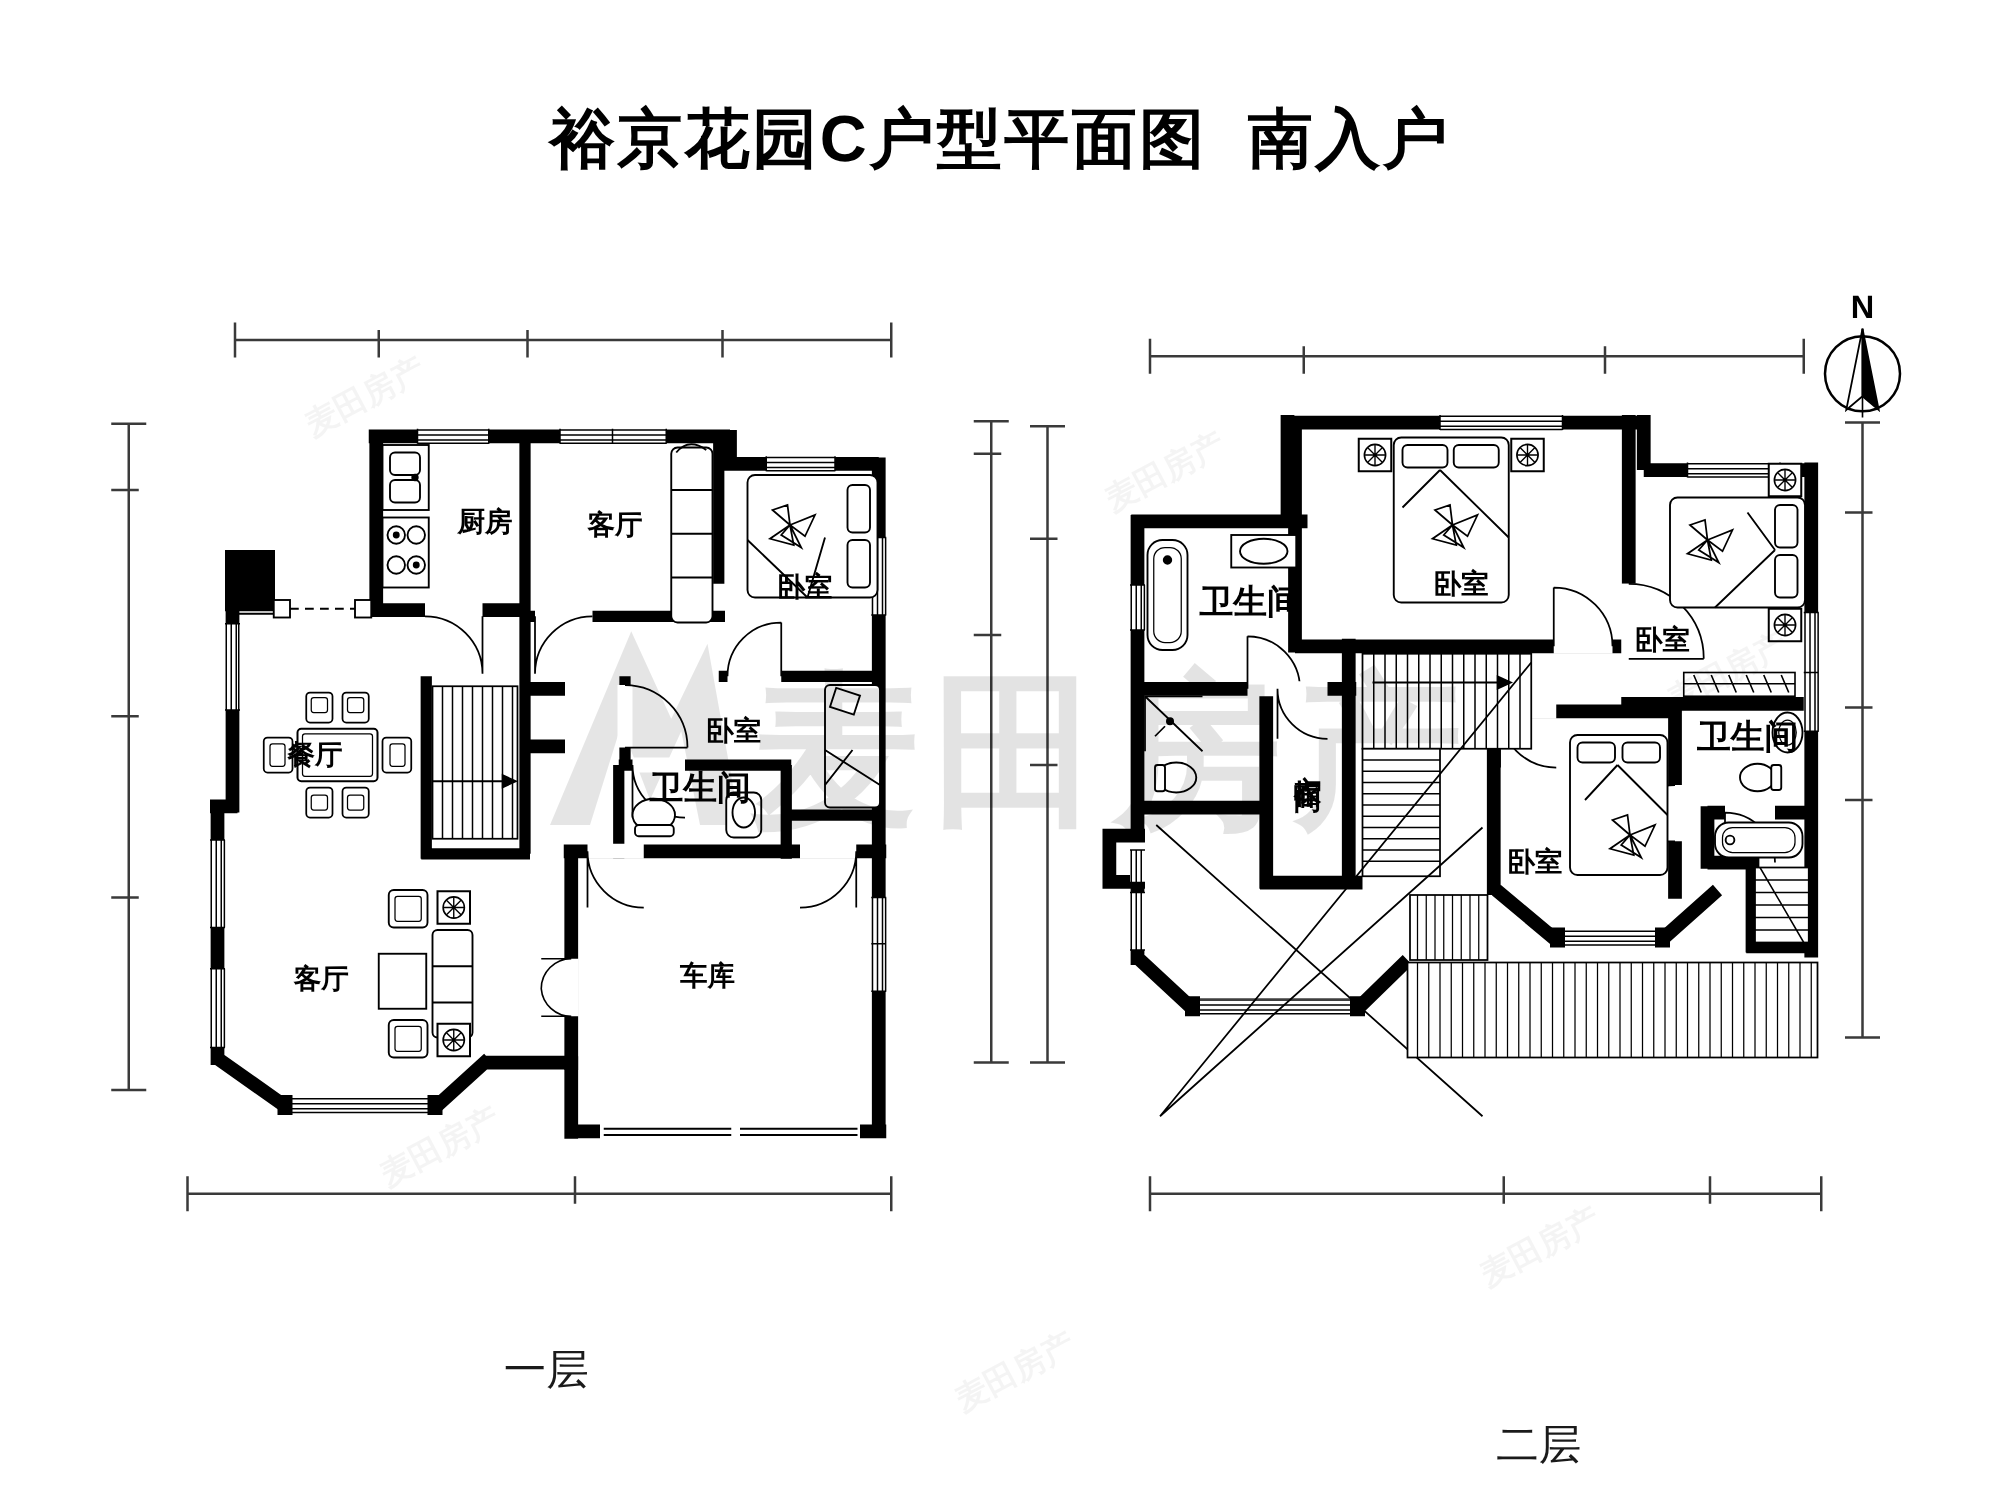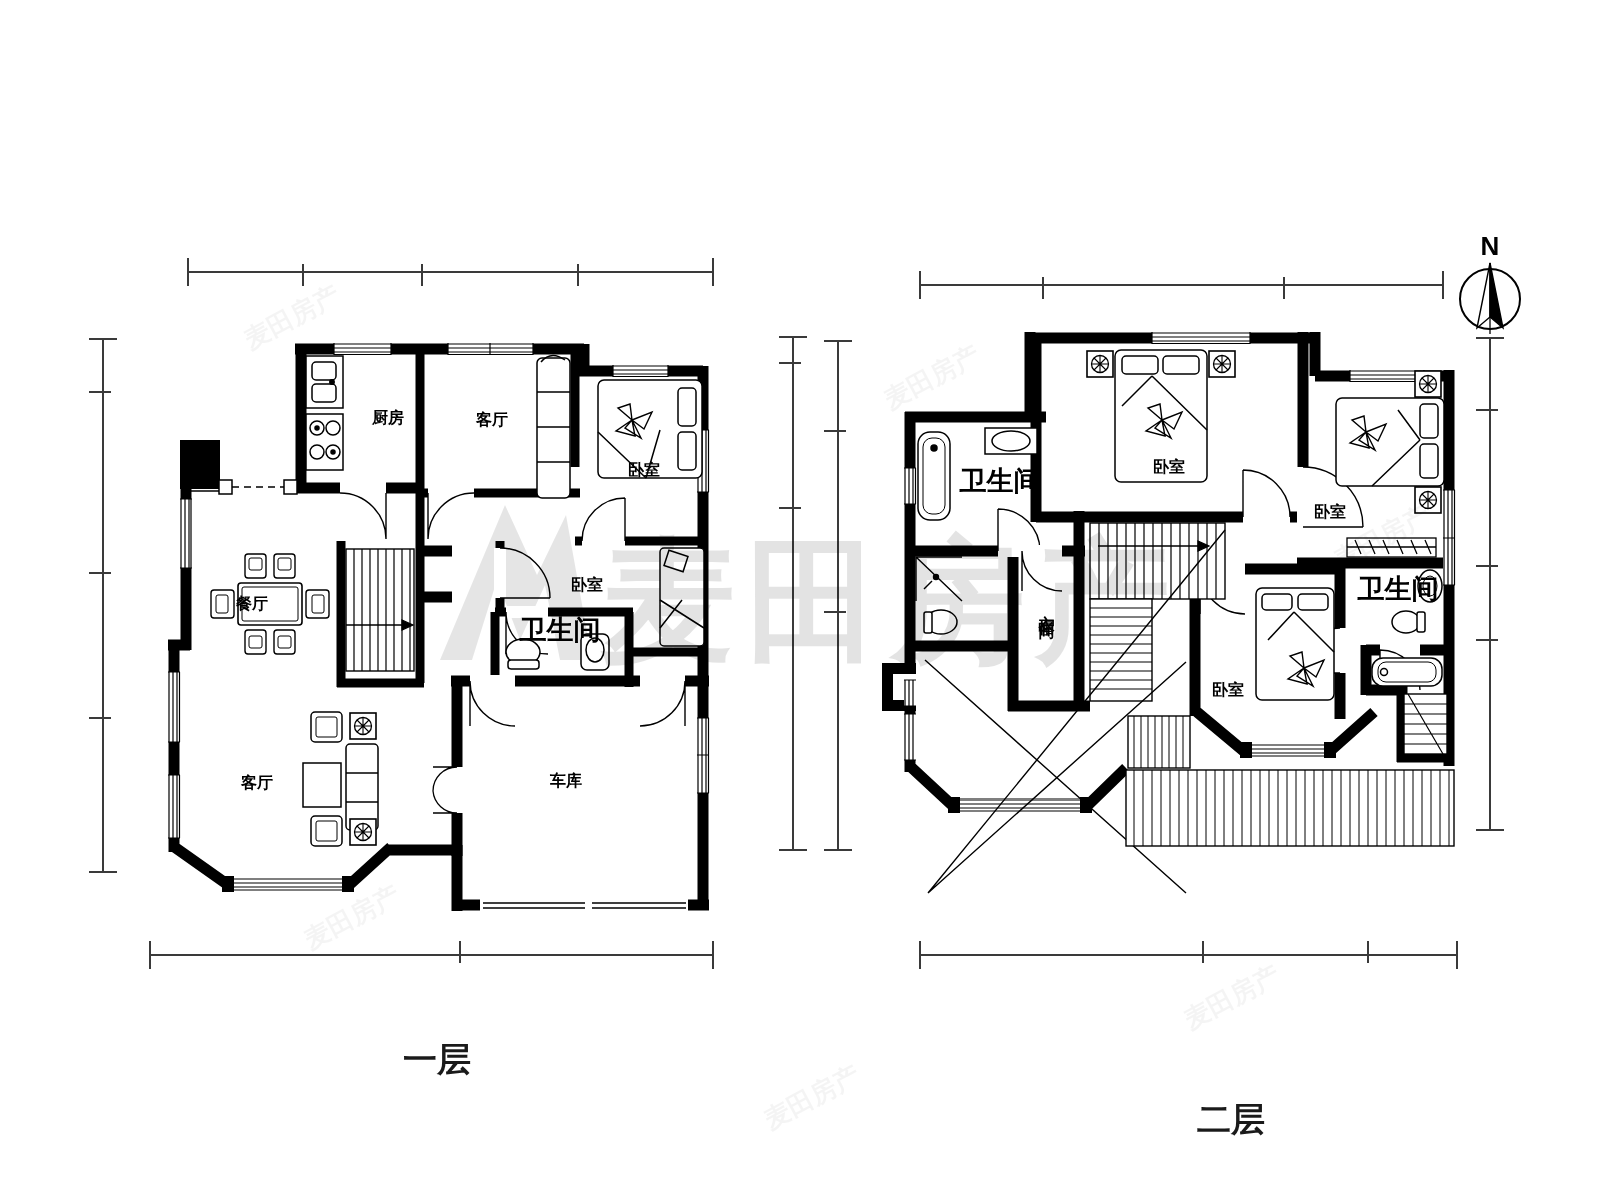--- a/index.html
+++ b/index.html
@@ -1,26 +1,26 @@
 <!DOCTYPE html>
 <html><head>
 <meta charset="utf-8">
 <style>
   html,body{margin:0;padding:0;background:#fff;}
   #stage{position:relative;width:1600px;height:1200px;background:#fff;overflow:hidden;
          font-family:"Liberation Sans","DejaVu Sans",sans-serif;}
   #plan-svg{position:absolute;left:0;top:0;}
   .title{position:absolute;left:800px;top:112px;transform:translate(-50%,-50%);
          font-size:52px;font-weight:bold;color:#000;white-space:pre;letter-spacing:2px;}
-  .room-label{position:absolute;transform:translate(-50%,-50%);font-size:16px;font-weight:bold;
+  .room-label{position:absolute;transform:translate(-50%,-50%);font-size:22px;font-weight:bold;
               color:#000;white-space:nowrap;z-index:3;}
   .room-label.small{font-size:27px;}
   .room-label.vert{writing-mode:vertical-rl;text-orientation:upright;letter-spacing:4px;}
-  .floor-label{position:absolute;transform:translate(-50%,-50%);font-size:34px;font-weight:bold;
-               color:#1a1a1a;z-index:3;}
+  .floor-label{position:absolute;transform:translate(-50%,-50%);font-size:34px;font-weight:normal;
+               color:#1a1a1a;z-index:3;margin-top:36px;}
   .north-label{position:absolute;transform:translate(-50%,-50%);font-size:26px;font-weight:bold;color:#000;}
   .wm-main{position:absolute;left:600px;top:512px;font-size:135px;font-weight:bold;
            color:rgba(0,0,0,0.11);letter-spacing:10px;z-index:1;white-space:nowrap;}
   .wm-tiny{position:absolute;font-size:26px;font-weight:bold;color:rgba(0,0,0,0.045);
            transform:rotate(-28deg);z-index:1;white-space:nowrap;}
 </style>
 </head>
 <body>
 
 <div id="stage">
@@ -423,20 +423,21 @@
         <circle cx="1384" cy="672" r="3.5" fill="none"></circle>
       </g>
 
       <g stroke="#000" stroke-width="1.2" fill="none">
         <rect x="1404" y="694" width="43" height="60" fill="#fff" stroke-width="1.4"></rect>
         <path d="M1404,704 H1447 M1404,714 H1447 M1404,724 H1447 M1404,734 H1447 M1404,744 H1447 M1408,694 l35,60"></path>
       </g>
     </g>
   </svg>
 
+  <div class="title">裕京花园C户型平面图  南入户</div>
 
   <div class="north-label" style="left:1490px;top:246px">N</div>
 
   <div class="room-label" style="left:388px;top:418px">厨房</div>
   <div class="room-label" style="left:492px;top:420px">客厅</div>
   <div class="room-label" style="left:644px;top:470px">卧室</div>
   <div class="room-label" style="left:587px;top:585px">卧室</div>
   <div class="room-label small" style="left:560px;top:630px">卫生间</div>
   <div class="room-label" style="left:252px;top:604px">餐厅</div>
   <div class="room-label" style="left:257px;top:783px">客厅</div>

